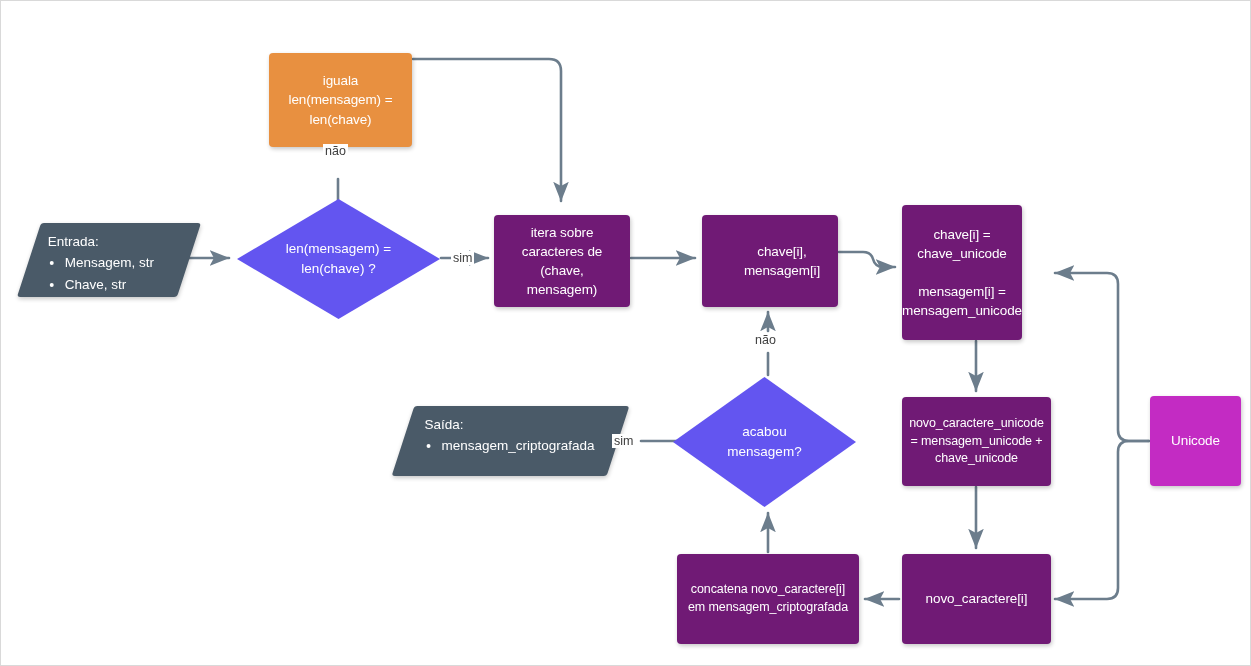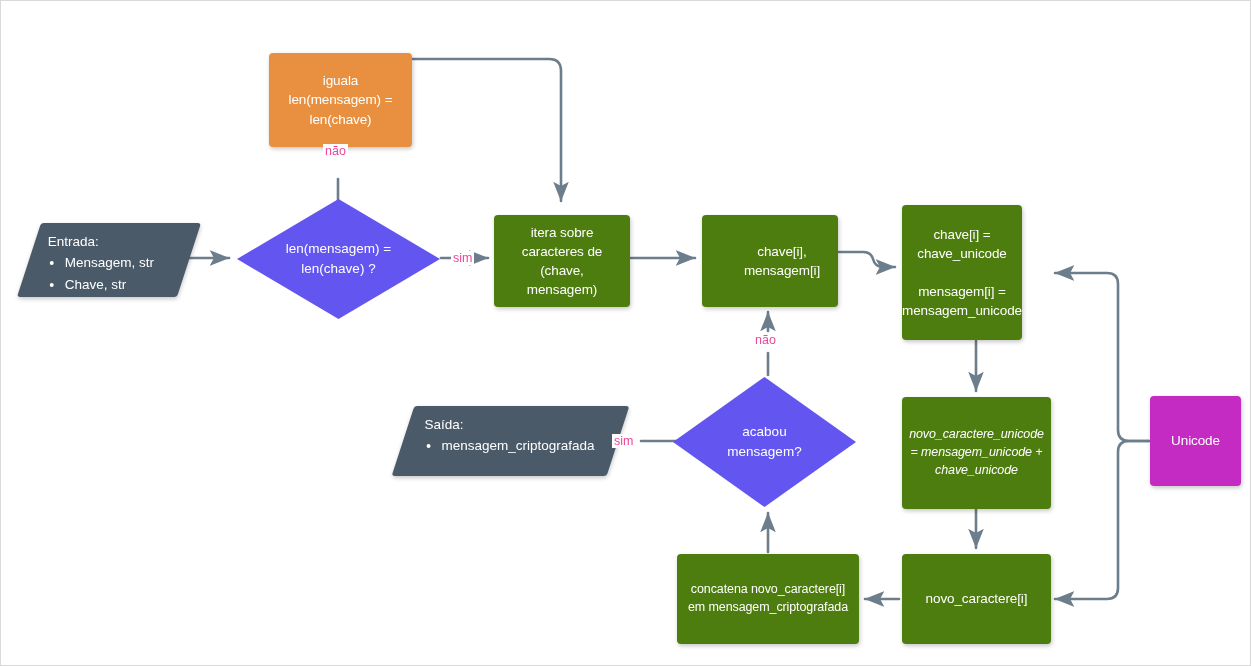--- a/index.html
+++ b/index.html
@@ -24,21 +24,21 @@
     text-align:center;
     color:#ffffff;
     font-size:13.5px;
     line-height:1.42;
     letter-spacing:-0.1px;
     border-radius:4px;
     box-shadow:1px 2px 4px rgba(0,0,0,0.22);
     padding:4px 7px;
     white-space:pre-line;
   }
-  .green{background:#4d7c0f;}
+  .green{background:#701a75;}
   .orange{background:#E89040;margin-top:40px;}
   .magenta{background:#C32BC3;text-align:right;}
   .slate-para{
     position:absolute;
     box-sizing:border-box;
     background:#4A5A68;
     color:#ffffff;
     font-size:13.5px;
     line-height:1.5;
     transform:skewX(-18deg);
@@ -63,21 +63,21 @@
     filter:drop-shadow(1px 2px 3px rgba(0,0,0,0.20));
   }
   .diamond .dlabel{
     position:absolute;left:0;top:0;width:100%;height:100%;
     display:flex;align-items:center;justify-content:center;
     color:#fff;font-size:13.5px;line-height:1.45;text-align:center;
     white-space:pre-line;
   }
   .edgelabel{
     position:absolute;
-    color:#ec4899;
+    color:#404040;
     font-size:12.5px;
     background:#ffffff;
     padding:0 2px;
     white-space:nowrap;
   }
 </style>
 </head>
 <body>
 
 <div id="canvas">
@@ -152,21 +152,21 @@
 mensagem[i]</div>
 
   <div class="node green" style="left:901px;top:204px;width:120px;height:135px;">chave[i] =
 chave_unicode
 
 mensagem[i] =
 mensagem_unicode</div>
 
   <div class="node magenta" style="left:1149px;top:395px;width:91px;height:90px;">Unicode</div>
 
-  <div class="node green" style="left:901px;top:396px;width:149px;height:112px;font-size:12.5px;font-style:italic;">novo_caractere_unicode
+  <div class="node green" style="left:901px;top:396px;width:149px;height:89px;font-size:12.5px;">novo_caractere_unicode
 = mensagem_unicode +
 chave_unicode</div>
 
   <div class="node green" style="left:901px;top:553px;width:149px;height:90px;">novo_caractere[i]</div>
 
   <div class="node green" style="left:676px;top:553px;width:182px;height:90px;font-size:12.5px;">concatena novo_caractere[i]
 em mensagem_criptografada</div>
 
   <div class="diamond" style="left:672px;top:376px;width:183px;height:130px;">
     <div class="shape"></div>

